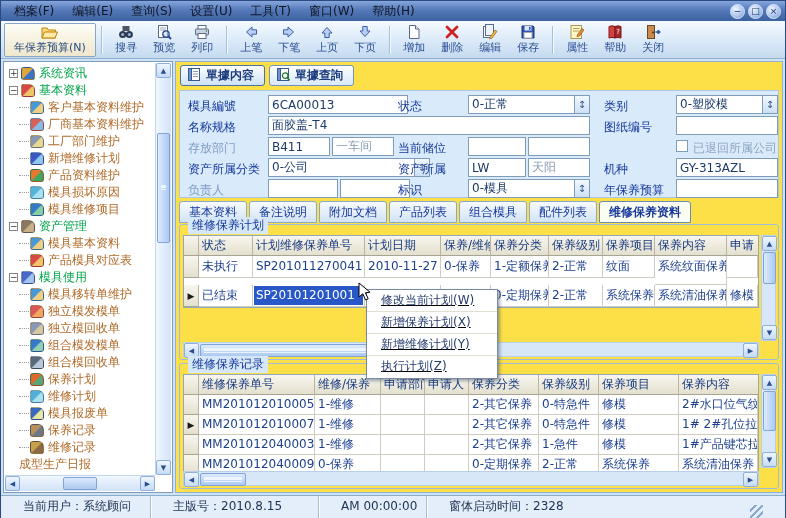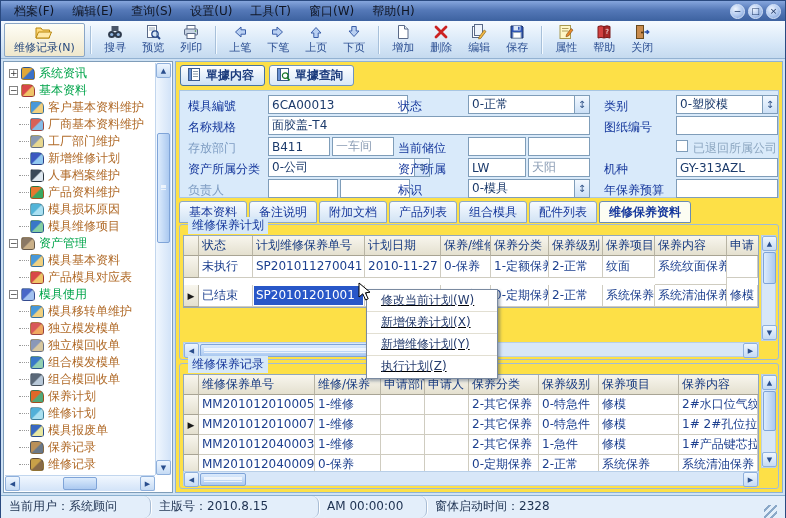--- a/index.html
+++ b/index.html
@@ -108,21 +108,21 @@
 
   .ctxmenu { position:absolute; left:190px; top:227px; width:132px; z-index:40; background:#fff;
     border:1px solid #7a8aa0; box-shadow:2px 2px 3px rgba(50,70,100,.45);text-decoration:underline; }
   .cmi { height:22px; line-height:21px; padding-left:14px; color:#253c6e; border-bottom:1px solid #e2dfd2; cursor:default; }
   .cmi:last-child { border-bottom:none; }
   .cursor { position:absolute; left:182px; top:220px; z-index:50; }
 
   
   .statusbar { display:flex; height:23px; align-items:center; background:#e3eefa;
     border-top:1px solid #8ab0d0; color:#1c3050; }
-  .ssec { padding:0 8px; line-height:21px; height:100%; border-right:1px solid #a8bcd4; box-shadow:1px 0 0 #fff; white-space:nowrap;border-radius:7px; }
+  .ssec { padding:0 22px; line-height:21px; height:100%; border-right:1px solid #a8bcd4; box-shadow:1px 0 0 #fff; white-space:nowrap; }
   .ssec.fill { flex:1; border-right:none; box-shadow:none; display:flex; }
   .grip { margin-left:auto; width:13px; height:13px; align-self:flex-end;
     background:repeating-linear-gradient(135deg, transparent 0 3px, #8aa8c8 3px 5px); }
 </style>
 </head>
 <body>
 
 <div class="app">
   <div class="titlebar">
     <div class="menubar" id="menubar" style="display:flex">
@@ -142,21 +142,21 @@
   </div>
 
   <div class="toolbar" id="toolbar">
       <div class="navbtn">
         <span>
           <svg width="18" height="16" viewBox="0 0 18 16">
             <path d="M1 4 h5 l1.5 2 h7 v8 H1 Z" fill="#ffd97a" stroke="#b8860b"></path>
             <path d="M3.5 8 h13 l-2.5 6 H1 Z" fill="#ffe9a8" stroke="#b8860b"></path>
           </svg>
         </span>
-        <span>维修记录(N)</span>
+        <span>年保养预算(N)</span>
       </div>
       <span class="tsep"></span>
       <div class="tbtn">
         <span>
           <svg width="16" height="16" viewBox="0 0 16 16">
             <rect x="4.5" y="2" width="7" height="5" fill="#4a5668"></rect>
             <circle cx="4.7" cy="10.5" r="3.6" fill="#2e3a4c"></circle>
             <circle cx="11.3" cy="10.5" r="3.6" fill="#2e3a4c"></circle>
             <circle cx="4.7" cy="10.5" r="1.6" fill="#8fb4e0"></circle>
             <circle cx="11.3" cy="10.5" r="1.6" fill="#8fb4e0"></circle>
@@ -318,25 +318,20 @@
           </div>
           <div class="trow leaf">
             <span class="tdots"></span>
             <span class="tico" style="background: linear-gradient(135deg, rgb(138, 152, 176) 46%, rgb(232, 216, 144) 54%);"></span>
             <span>工厂部门维护</span>
           </div>
           <div class="trow leaf">
             <span class="tdots"></span>
             <span class="tico" style="background: linear-gradient(135deg, rgb(58, 88, 192) 46%, rgb(146, 200, 240) 54%);"></span>
             <span>新增维修计划</span>
-          </div>
-          <div class="trow leaf">
-            <span class="tdots"></span>
-            <span class="tico" style="background: linear-gradient(135deg, rgb(58, 72, 88) 46%, rgb(223, 232, 240) 54%);"></span>
-            <span>人事档案维护</span>
           </div>
           <div class="trow leaf">
             <span class="tdots"></span>
             <span class="tico" style="background: linear-gradient(135deg, rgb(232, 120, 48) 46%, rgb(58, 168, 98) 54%);"></span>
             <span>产品资料维护</span>
           </div>
           <div class="trow leaf">
             <span class="tdots"></span>
             <span class="tico" style="background: linear-gradient(135deg, rgb(82, 180, 216) 46%, rgb(170, 224, 242) 54%);"></span>
             <span>模具损坏原因</span>

